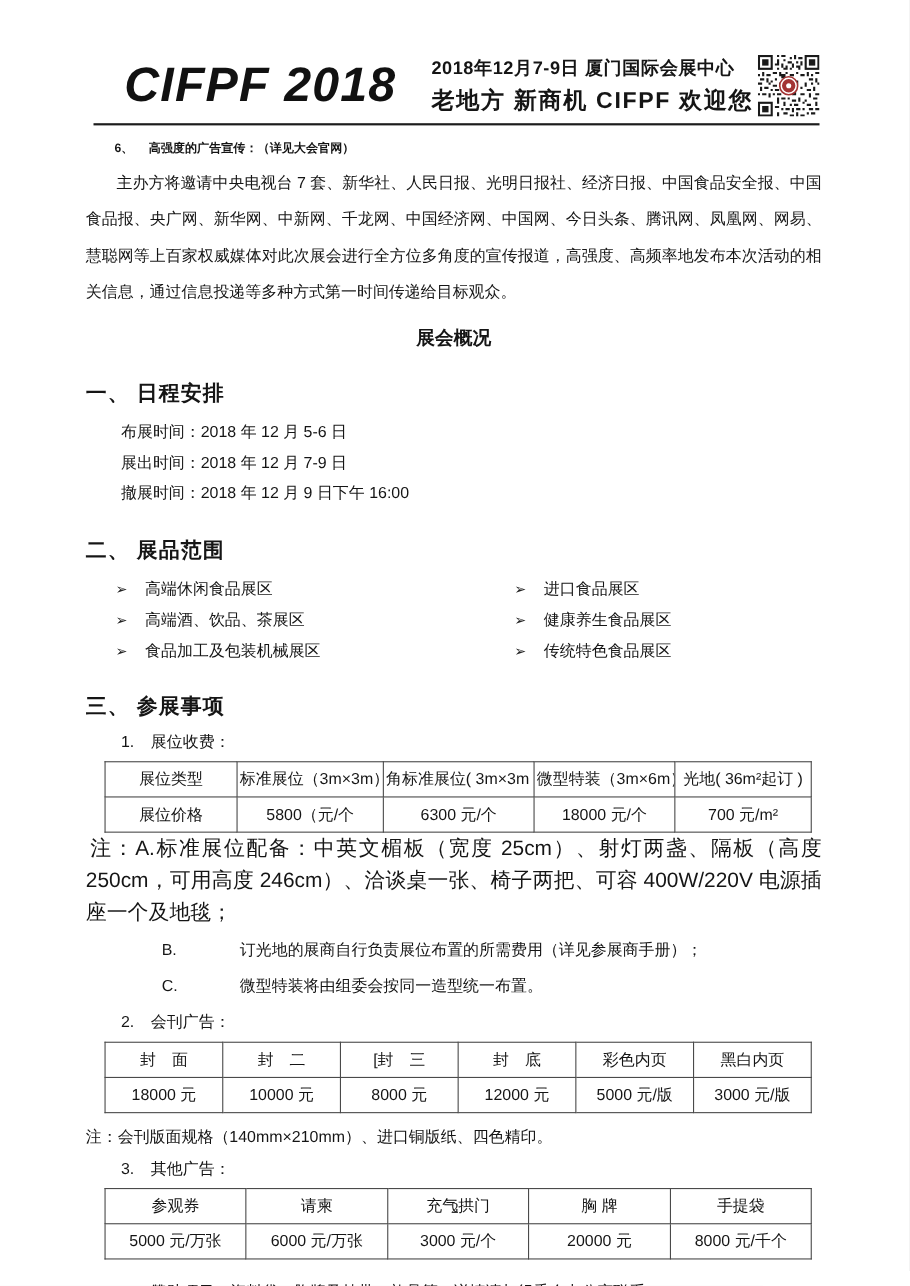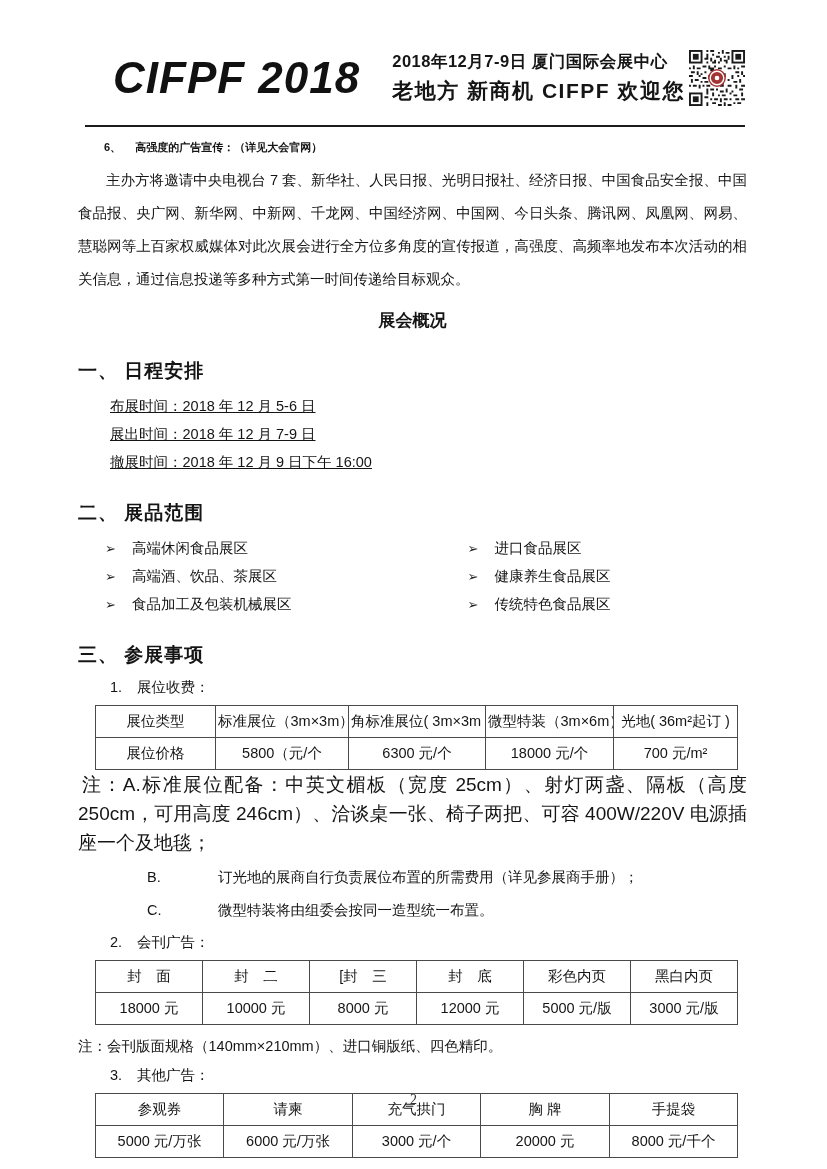--- a/index.html
+++ b/index.html
@@ -9,21 +9,21 @@
     margin:0 auto;
     background:#ffffff;
     font-family:"Liberation Sans", sans-serif;
     color:#151515;
     overflow:hidden;
   }
   
   .header {
     display:flex; align-items:center;
     margin:50px 82px 0 85px;
-    padding-bottom:19px;
+    padding-bottom:6px;
     border-bottom:2.5px solid #1c1c1c;
   }
   .logo {
     font-size:44px; font-weight:bold; font-style:italic;
     letter-spacing:1px; margin-left:28px; white-space:nowrap;
     color:#111;
   }
   .header-text { margin-left:32px; flex:1; }
   .header-text .ht1 { font-size:16.5px; font-weight:600; letter-spacing:0.5px; }
   .header-text .ht2 { font-size:21px; font-weight:600; letter-spacing:1.5px; margin-top:4px; }
@@ -39,21 +39,21 @@
   .para {
     margin:9px 0 0 0; font-size:14.5px; line-height:33px;
     text-align:justify; text-indent:28px;
   }
   .center-title { margin-top:13px; text-align:center; font-size:17px; font-weight:bold; }
 
   .sec-heading { margin-top:24px; font-size:19px; font-weight:bold; letter-spacing:1px; }
   .sec-heading.first { margin-top:26px; }
 
   .schedule { margin-top:8px; padding-left:32px; font-size:14.5px; }
-  .schedule div { line-height:28px;text-decoration:underline; }
+  .schedule div { line-height:28px; }
 
   .scope { display:flex; margin-top:8px; font-size:14.5px; }
   .scope .col { width:50%; }
   .scope .col.right { padding-left:28px; box-sizing:border-box; }
   .scope .item { display:flex; align-items:center; height:28px; padding-left:27px; }
   .scope .arrow { font-size:13px; margin-right:16px; color:#222; }
 
   .sub-item { margin-top:10px; padding-left:32px; font-size:14.5px; }
   .sub-item .num { margin-right:15px; }
 

